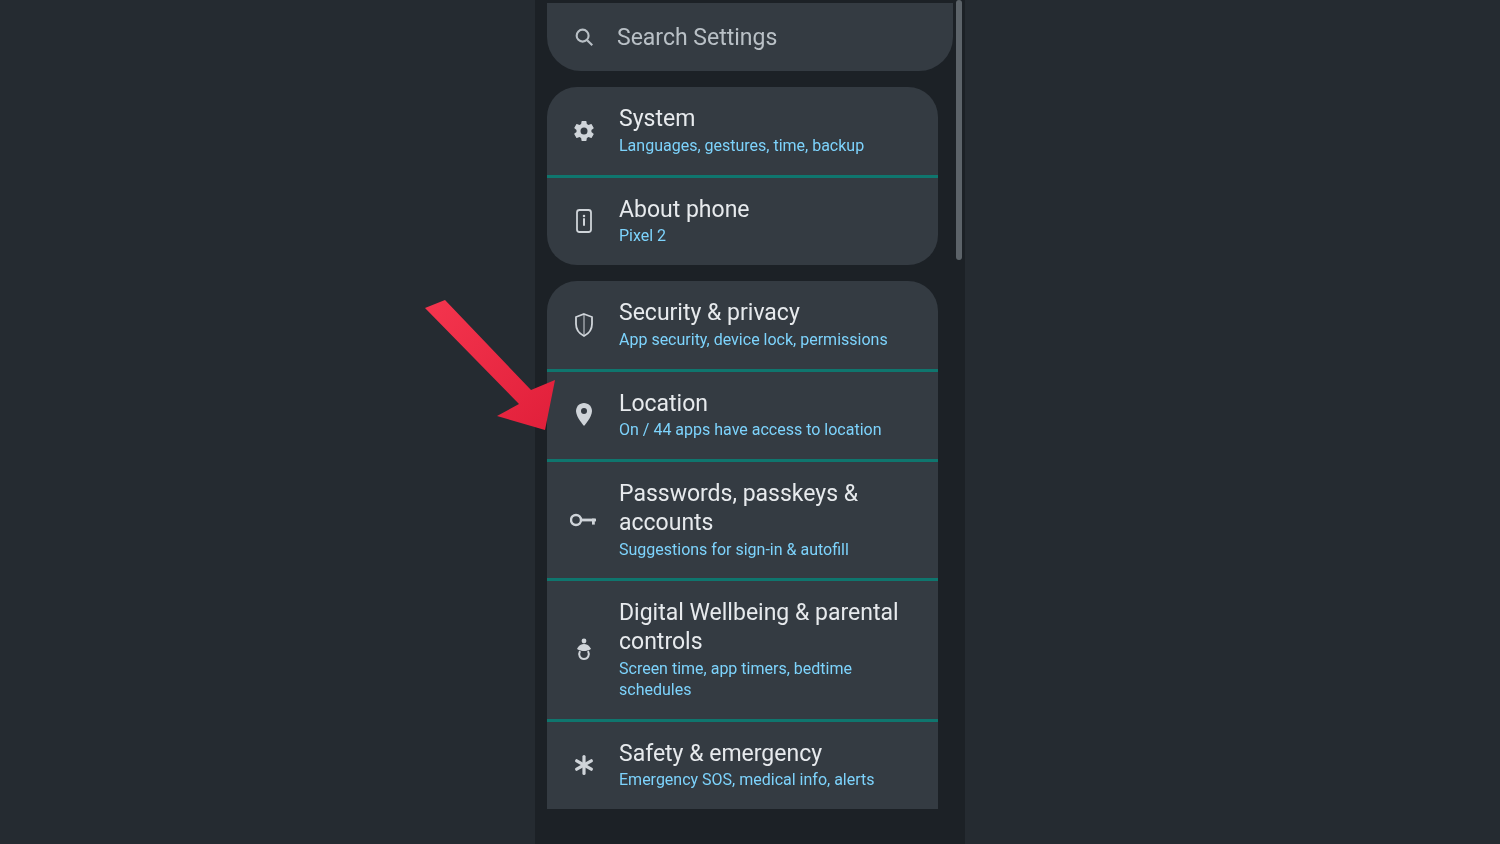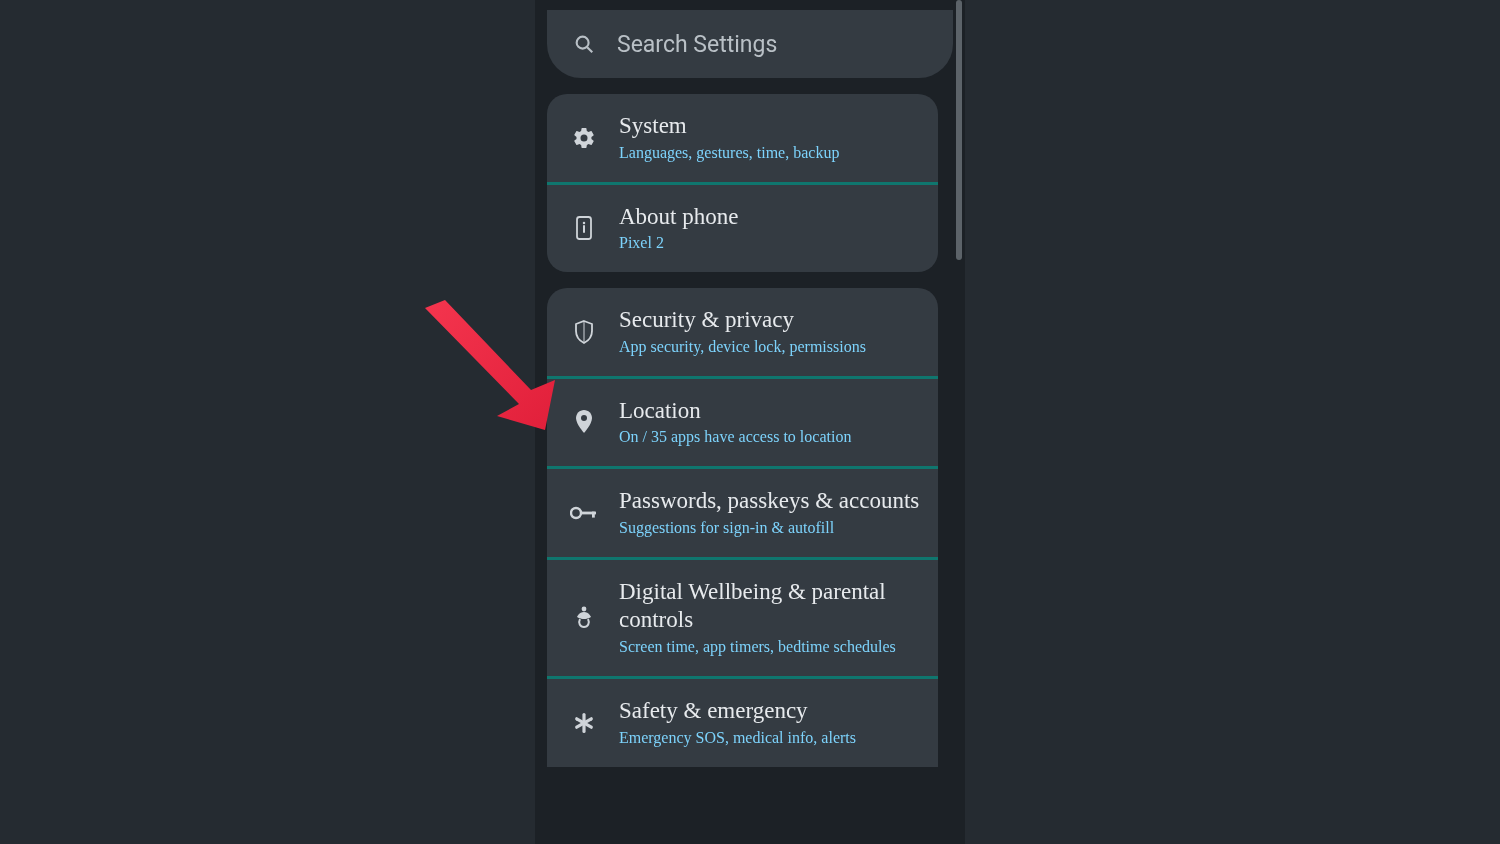--- a/index.html
+++ b/index.html
@@ -12,21 +12,21 @@
     overflow: hidden;
     width: 1500px;
     height: 844px;
     position: relative;
   }
   .phone-column {
     width: 430px;
     height: 100%;
     background: #1c2126;
     position: relative;
-    padding-top: 16px;
+    padding-top: 9px;
   }
   .scrollbar-track {
     position: absolute;
     right: 3px;
     top: 0;
     width: 6px;
     height: 100%;
   }
   .scrollbar-thumb {
     position: absolute;
@@ -50,23 +50,22 @@
   }
   .search-pill .placeholder {
     color: #b9c0c6;
     font-size: 23px;
     font-weight: 400;
   }
 
   .card {
     margin: 16px 27px 0 12px;
     background: #343b42;
-    border-radius: 20px;
+    border-radius: 30px;
     overflow: hidden;
-    font-family: Liberation Serif, serif;
   }
   .card.cut-bottom {
     border-bottom-left-radius: 0;
     border-bottom-right-radius: 0;
   }
   .row {
     display: flex;
     align-items: center;
     padding: 18px 18px 18px 22px;
     gap: 20px;
@@ -159,21 +158,21 @@
     </div>
     <div class="row" id="location-row">
       <span class="icon-slot">
         <svg width="20" height="26" viewBox="0 0 20 26" fill="#cfd4d9">
           <path d="M10 1 C5.6 1 2 4.6 2 9 C2 15 10 24 10 24 C10 24 18 15 18 9 C18 4.6 14.4 1 10 1 Z"></path>
           <circle cx="10" cy="9" r="3" fill="#343b42"></circle>
         </svg>
       </span>
       <div class="text-col">
         <div class="title">Location</div>
-        <div class="subtitle">On / 35 apps have access to location</div>
+        <div class="subtitle">On / 44 apps have access to location</div>
       </div>
     </div>
     <div class="row">
       <span class="icon-slot">
         <svg width="28" height="16" viewBox="0 0 28 16" fill="#cfd4d9">
           <circle cx="6" cy="8" r="5" fill="none" stroke="#cfd4d9" stroke-width="2.4"></circle>
           <rect x="10" y="6.6" width="16" height="2.8"></rect>
           <rect x="22" y="6.6" width="2.8" height="6"></rect>
         </svg>
       </span>

